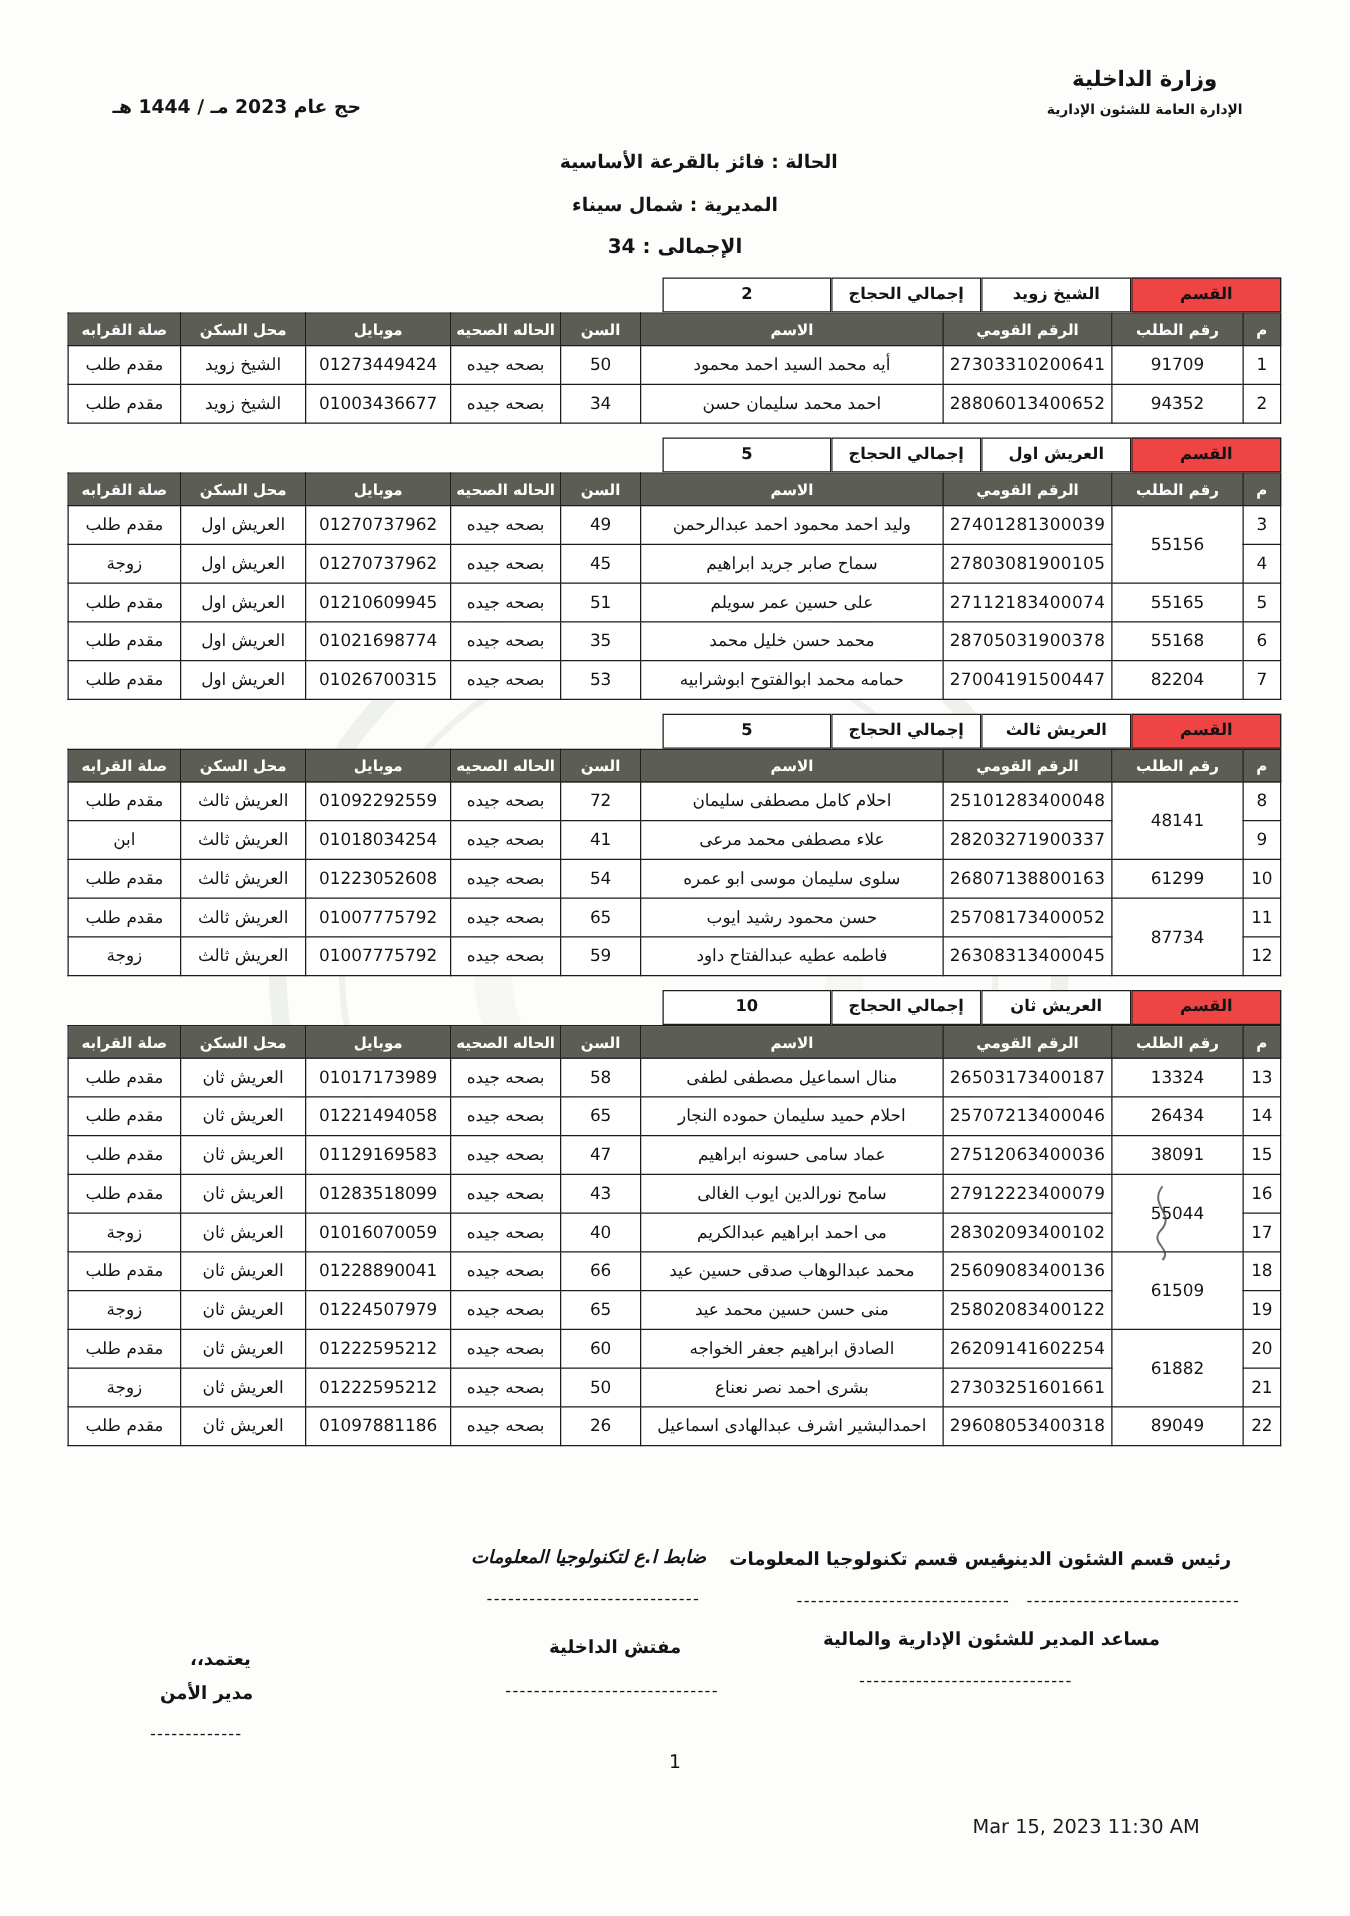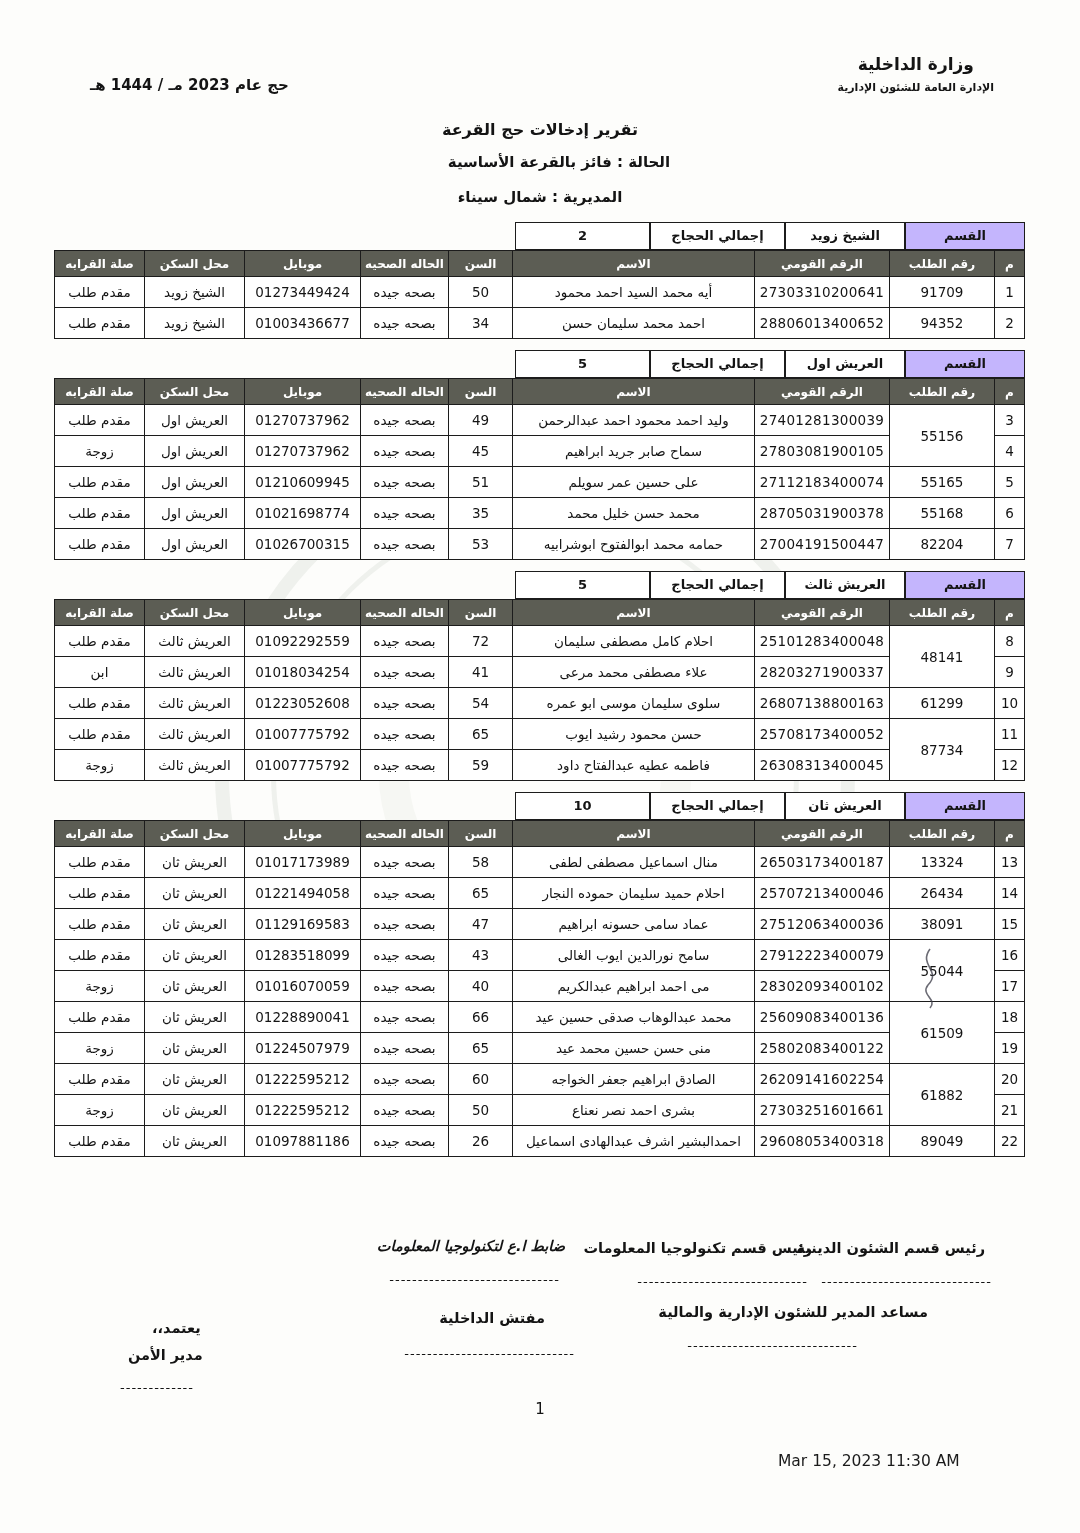--- a/index.html
+++ b/index.html
@@ -33,23 +33,23 @@
   .t-dir { font-size:15px; margin-top:17px; }
   .t-total { font-size:16px; margin-top:14px; }
 
   
   .tables { margin:16px 55px 0 55px; position:relative; }
 
   .section-strip { display:flex; width:510px; margin-top:11px; }
   #sections-host > .section-strip:first-child { margin-top:2px; }
   .scell { border:1.5px solid #1c1c1c; height:28px; line-height:25px; text-align:center;
     font-size:13px; font-weight:bold; background:#fff; }
-  .sc-qism { width:120px; background:#c4b5fd; }
+  .sc-qism { width:120px; background:#ef4444; }
   .sc-name { width:120px; }
-  .sc-total-label { width:135px; }
+  .sc-total-label { width:120px; }
   .sc-count { width:135px; }
 
   table.roster { width:970px; border-collapse:collapse; table-layout:fixed; direction:rtl; }
   table.roster th { background:#5c5d54; color:#fff; font-size:12px; font-weight:bold;
     border:1px solid #1c1c1c; height:26px; padding:0 2px; }
   table.roster td { border:1px solid #1c1c1c; height:31px; text-align:center;
     font-size:13.5px; padding:0 3px; background:#fff; white-space:nowrap; overflow:hidden; }
   td.c-name { font-size:13px; }
   td.c-nid { font-size:14px; letter-spacing:0.3px; }
   td.hl { background:#f8f3c6; }
@@ -77,23 +77,23 @@
 
   <div class="top">
     <div class="org">
       <div class="org-main">وزارة الداخلية</div>
       <div class="org-sub">الإدارة العامة للشئون الإدارية</div>
     </div>
     <div class="year">حج عام 2023 مـ / 1444 هـ</div>
   </div>
 
   <div class="titles">
-    <div class="t-main">تقرير إدخالات حج القرعة</div>
     <div class="t-status">الحالة : فائز بالقرعة الأساسية</div>
     <div class="t-dir">المديرية : شمال سيناء</div>
+    <div class="t-total">الإجمالى : 34</div>
   </div>
 
   <div class="tables">
     <div id="sections-host">
         <div class="section-strip">
           <div class="scell sc-qism">القسم</div>
           <div class="scell sc-name">الشيخ زويد</div>
           <div class="scell sc-total-label">إجمالي الحجاج</div>
           <div class="scell sc-count">2</div>
         </div>

